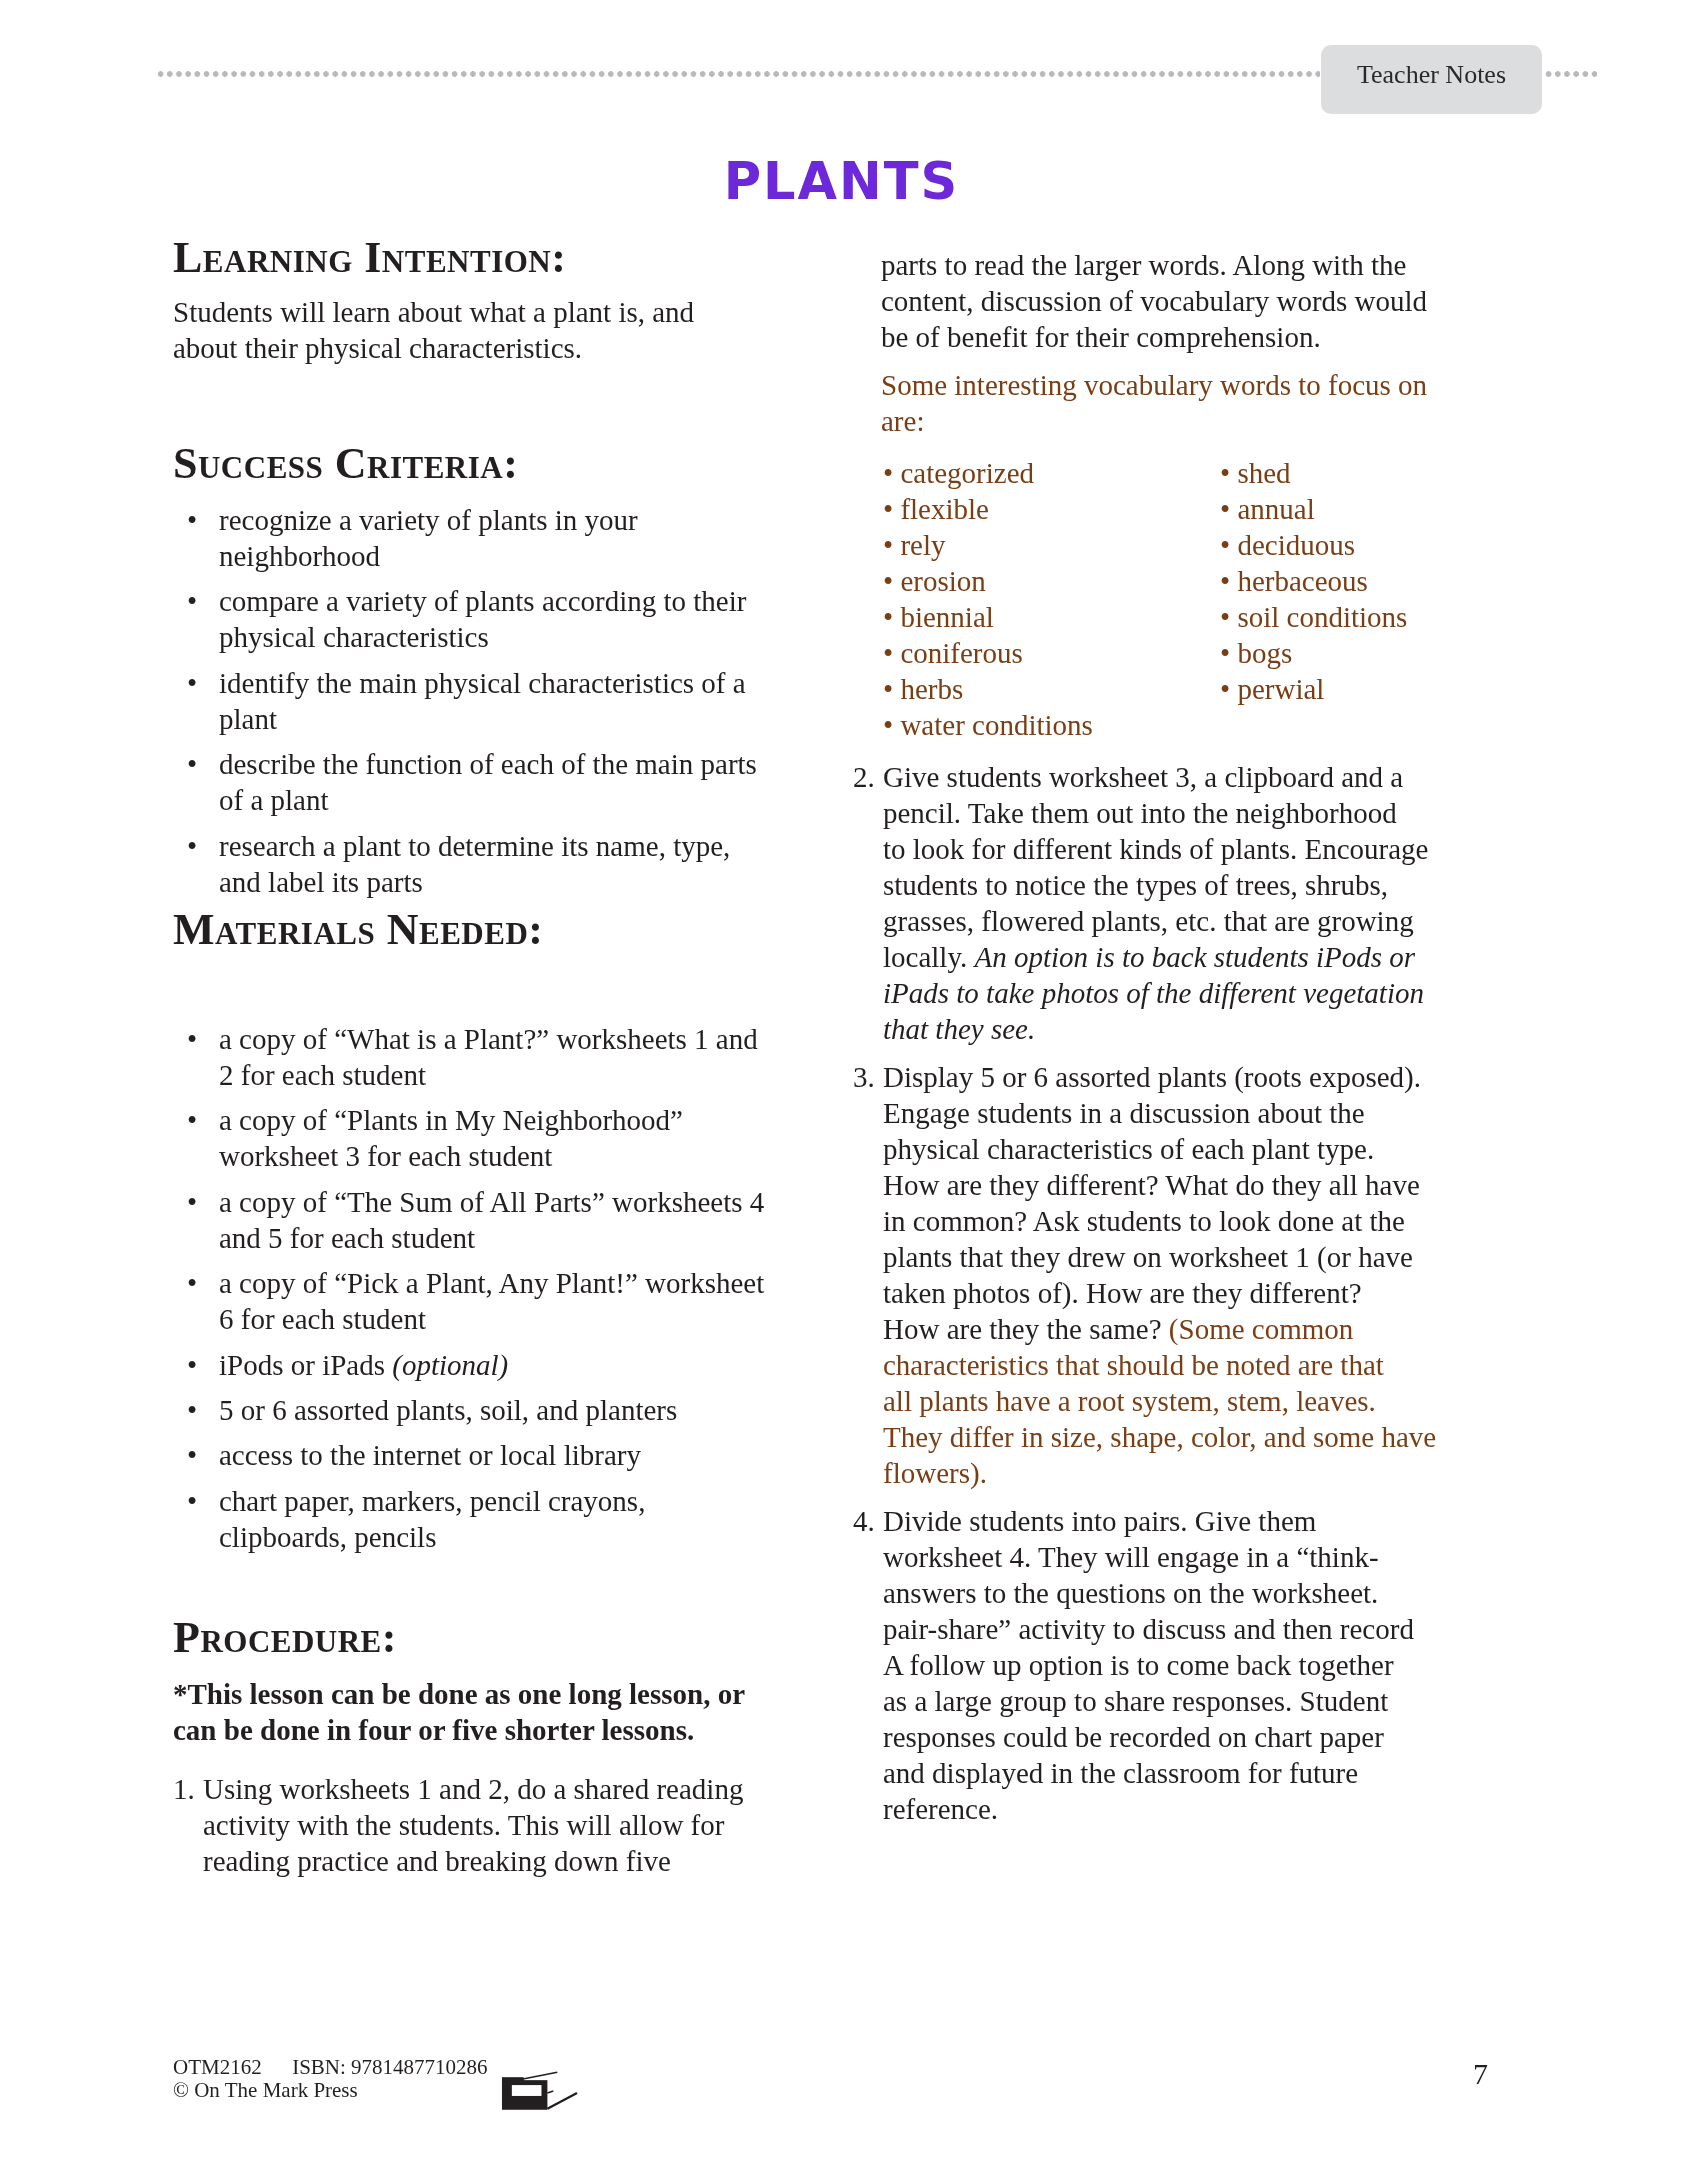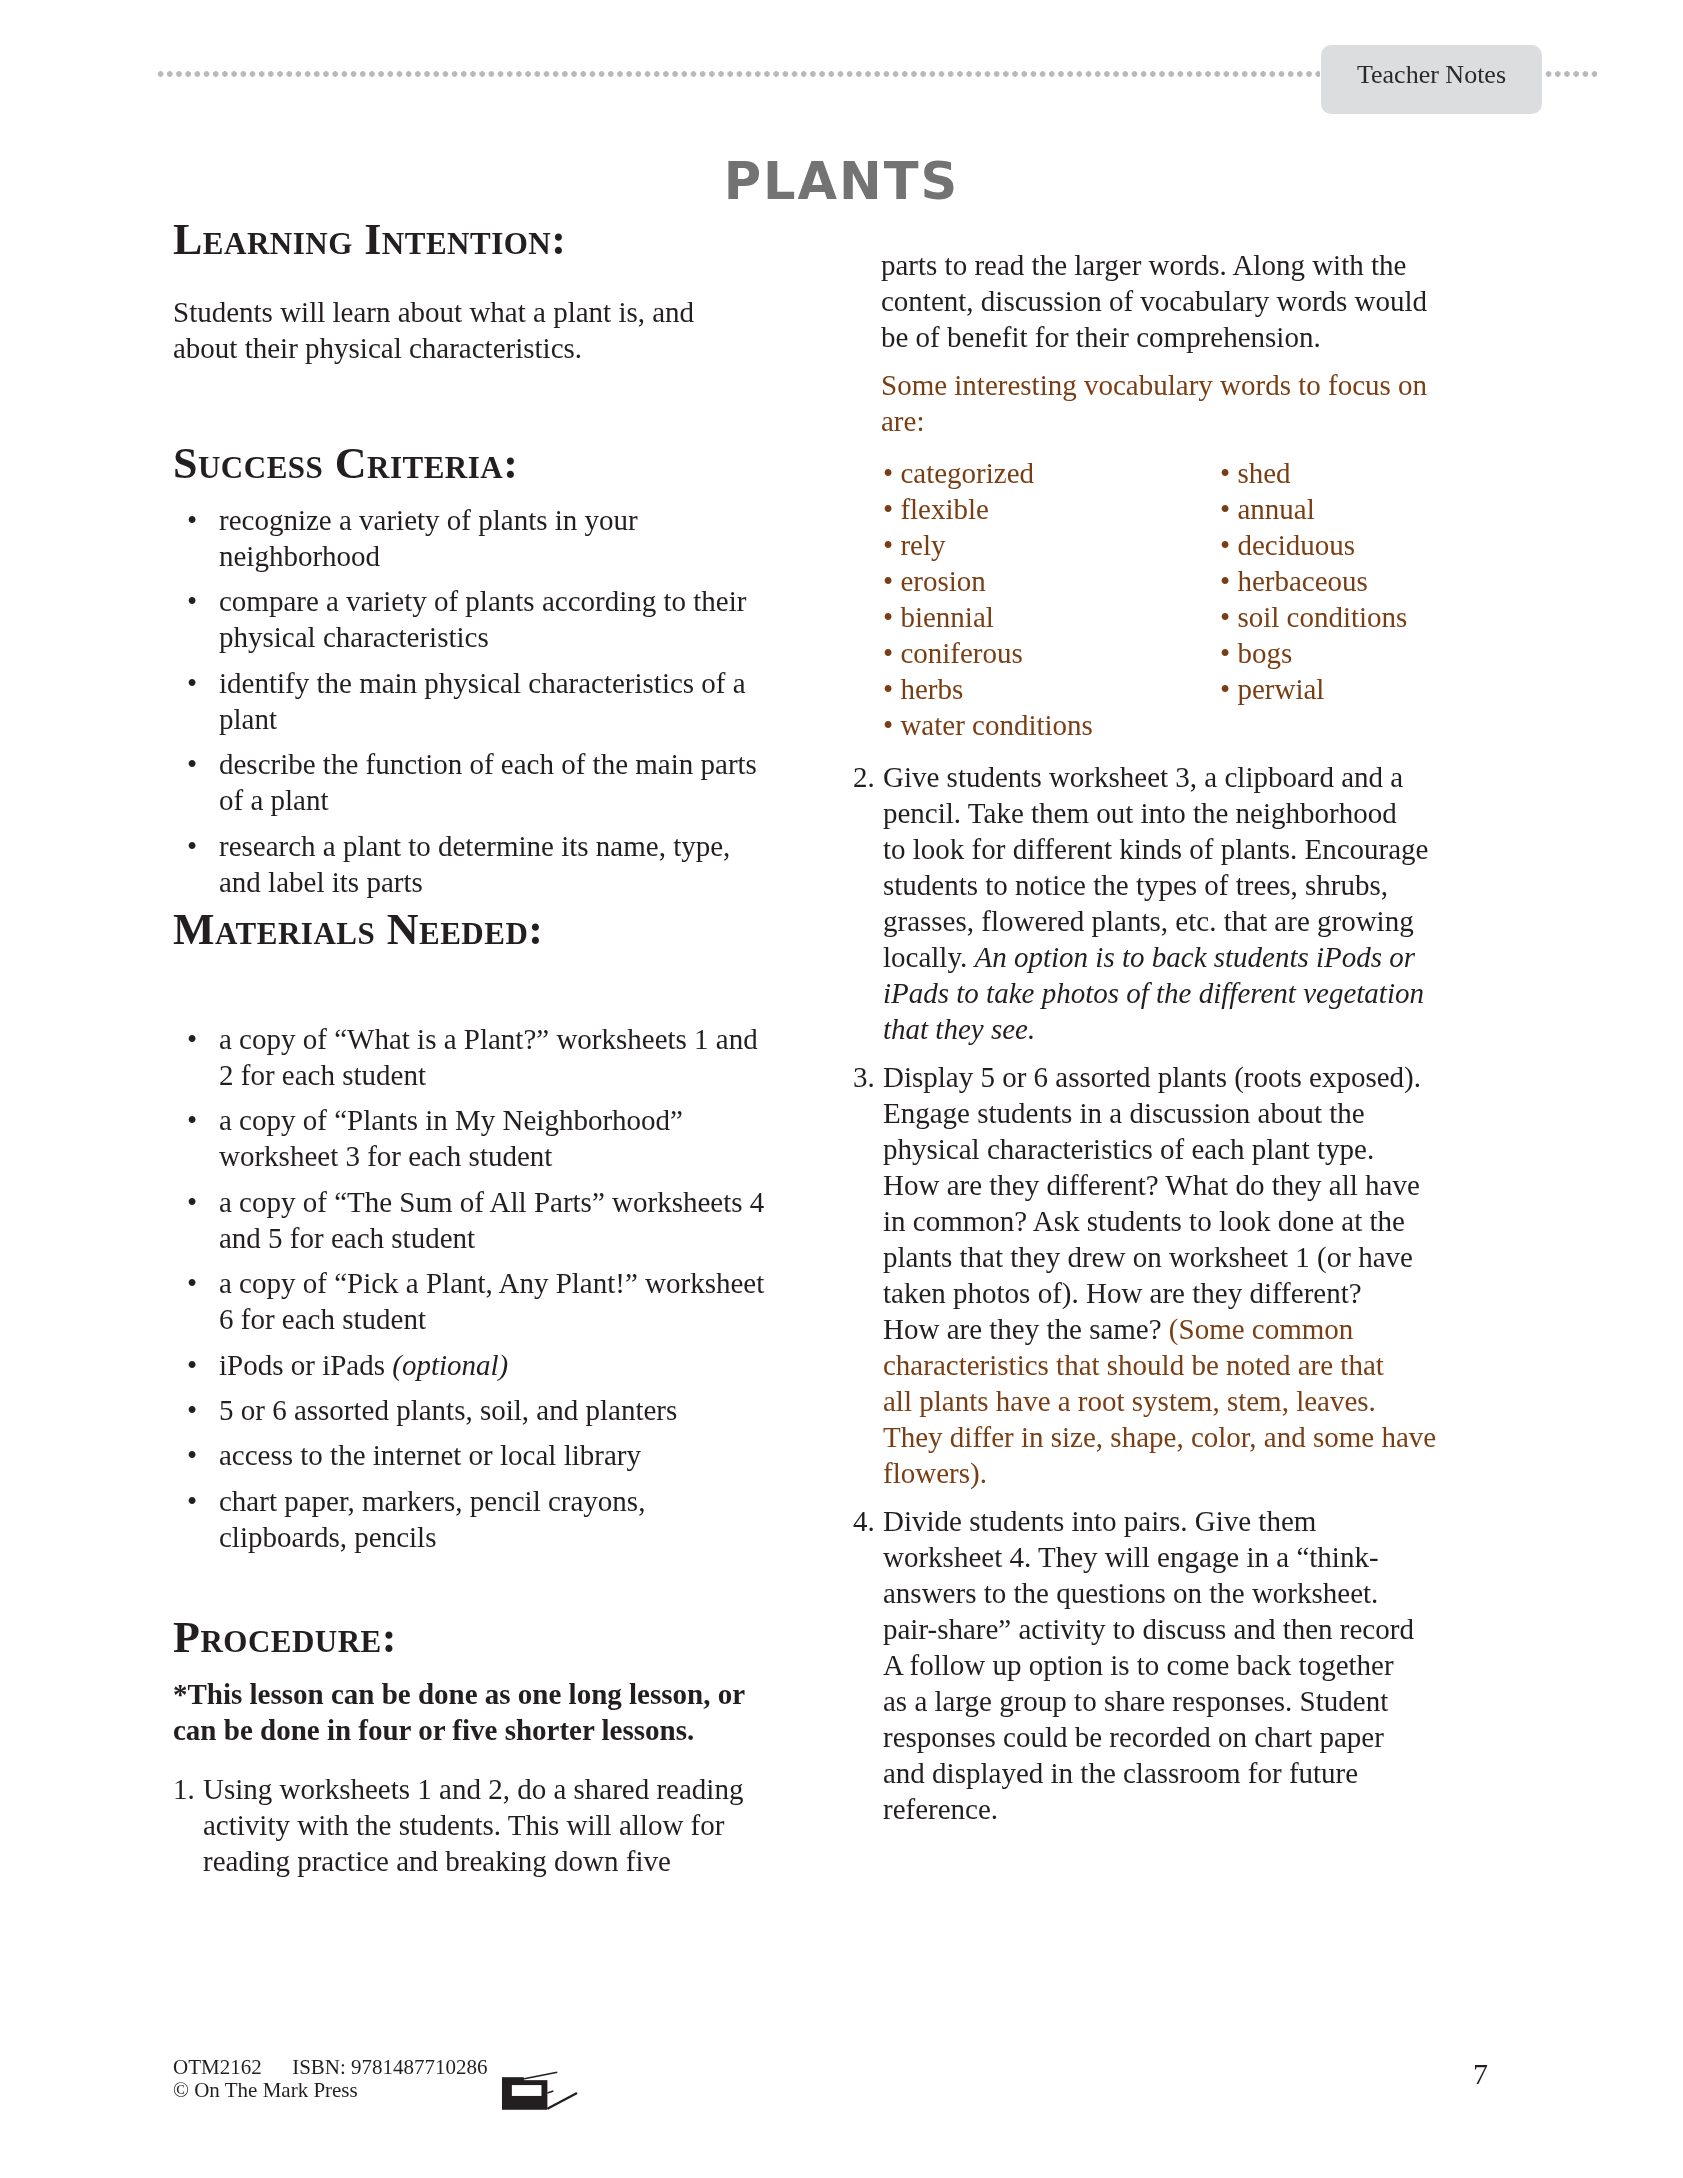--- a/index.html
+++ b/index.html
@@ -8,21 +8,21 @@
   .abs { position: absolute; }
   .dots { position: absolute; top: 70px; height: 8px;
           background-image: radial-gradient(circle, #b9b9bb 2.6px, transparent 3px);
           background-size: 9.2px 8px; background-repeat: repeat-x; }
   .tab { position: absolute; left: 1321px; top: 45px; width: 221px; height: 69px;
          background: #dcdddf; border-radius: 10px 10px 10px 10px; }
   .tab-label { position: absolute; left: 0; right: 0; top: 15px; text-align: center;
                font-family: "Liberation Serif", serif; font-size: 26px; color: #2a2a2a; }
   .title { position: absolute; left: 0; width: 1683px; top: 152px; text-align: center;
            font-family: "DejaVu Sans", sans-serif; font-weight: bold; font-size: 51px;
-           letter-spacing: 2px; color: #737373; }
+           letter-spacing: 2px; color: #6d28d9; }
   .h2 { position: absolute; left: 173px; font-family: "Liberation Serif", serif;
         font-weight: bold; font-variant: small-caps; font-size: 44px; line-height: 48px;
         color: #231f20; letter-spacing: 0.5px; }
   .body { font-size: 29px; line-height: 36px; }
   .para { position: absolute; left: 173px; width: 653px; }
   ul.bul { position: absolute; left: 173px; width: 663px; margin: 0; padding: 0; list-style: none; }
   ul.bul li { position: relative; padding-left: 46px; font-size: 29px; line-height: 36px; }
   ul.bul li .dot { position: absolute; left: 14px; top: 0; }
   .rcol { position: absolute; left: 881px; width: 624px; font-size: 29px; line-height: 36px; }
   .brown { color: #7a3e14; }
@@ -38,21 +38,21 @@
 <body>
 
 <div class="dots" style="left:156px; width:1164px;"></div>
 <div class="dots" style="left:1544px; width:53px;"></div>
 <div class="tab">
   <div class="tab-label">Teacher Notes</div>
 </div>
 
 <div class="title">PLANTS</div>
 
-<div class="h2" style="top:216px;">Learning Intention:</div>
+<div class="h2" style="top:234px;">Learning Intention:</div>
 <div class="para body" style="top:294px;">
   <div>Students will learn about what a plant is, and</div>
   <div>about their physical characteristics.</div>
 </div>
 
 <div class="h2" style="top:440px;">Success Criteria:</div>
 <ul class="bul" id="sc-list" style="top:502px;">
     <li style="margin-bottom: 9.4px;">
       <span class="dot">•</span>
       <div>recognize a variety of plants in your</div>

